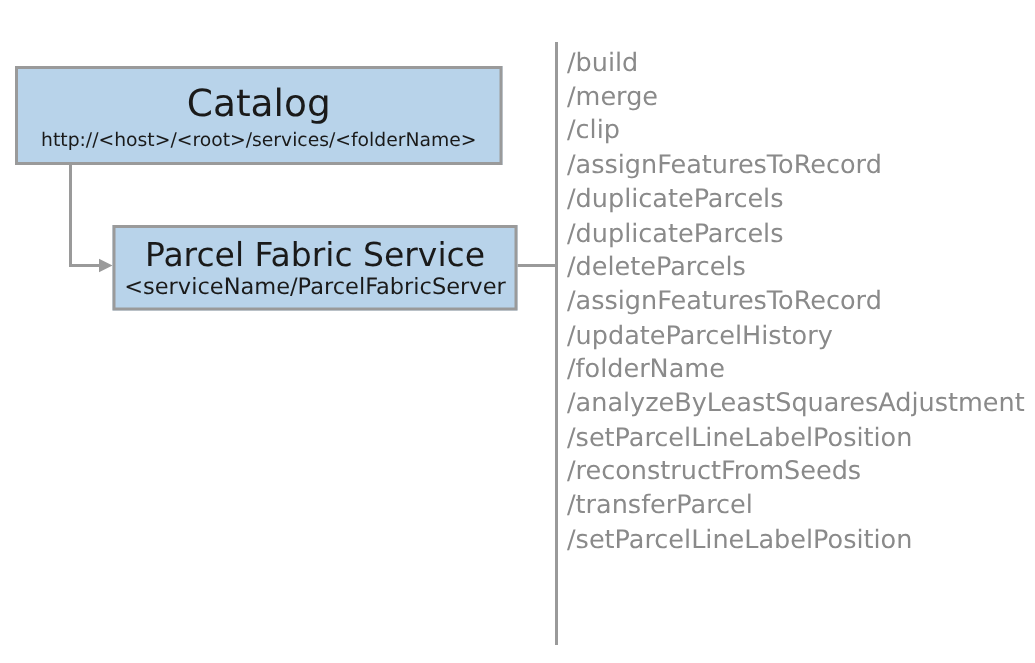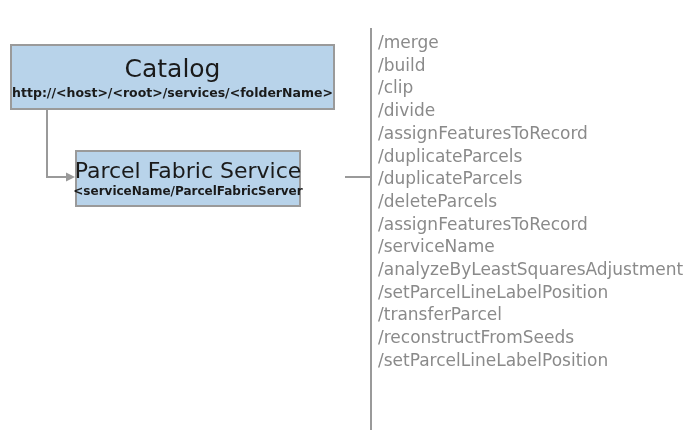--- a/index.html
+++ b/index.html
@@ -37,44 +37,44 @@
   }
   #catalog-node {
     left: 10px;
     top: 44px;
     width: 325px;
     height: 66px;
   }
   #service-node {
     left: 75px;
     top: 150px;
-    width: 226px;
+    width: 270px;
     height: 57px;
   }
   .node-title {
     font-size: 25px;
     line-height: 28px;
     font-weight: 400;
     letter-spacing: 0px;
     white-space: nowrap;
   }
   #service-node .node-title {
     font-size: 22px;
     line-height: 25px;
   }
   .node-subtitle {
     font-size: 12.5px;
     line-height: 15px;
-    font-weight: 700;
+    font-weight: 400;
     white-space: nowrap;
     margin-top: 2px;
     text-align: center;
   }
   #service-node .node-subtitle {
-    font-size: 12px;
+    font-size: 15px;
     margin-top: 1px;
   }
 
   
   #connectors {
     position: absolute;
     left: 0;
     top: 0;
     width: 690px;
     height: 442px;
@@ -118,30 +118,30 @@
     <div class="node-title">Catalog</div>
     <div class="node-subtitle">http://&lt;host&gt;/&lt;root&gt;/services/&lt;folderName&gt;</div>
   </div>
 
   <div class="node" id="service-node">
     <div class="node-title">Parcel Fabric Service</div>
     <div class="node-subtitle">&lt;serviceName/ParcelFabricServer</div>
   </div>
 
   <ul id="operations-list">
+      <li>/build</li>
       <li>/merge</li>
-      <li>/build</li>
       <li>/clip</li>
-      <li>/divide</li>
       <li>/assignFeaturesToRecord</li>
       <li>/duplicateParcels</li>
       <li>/duplicateParcels</li>
       <li>/deleteParcels</li>
       <li>/assignFeaturesToRecord</li>
-      <li>/serviceName</li>
+      <li>/updateParcelHistory</li>
+      <li>/folderName</li>
       <li>/analyzeByLeastSquaresAdjustment</li>
       <li>/setParcelLineLabelPosition</li>
+      <li>/reconstructFromSeeds</li>
       <li>/transferParcel</li>
-      <li>/reconstructFromSeeds</li>
       <li>/setParcelLineLabelPosition</li>
     </ul>
 
 </div>
 
 </body></html>

